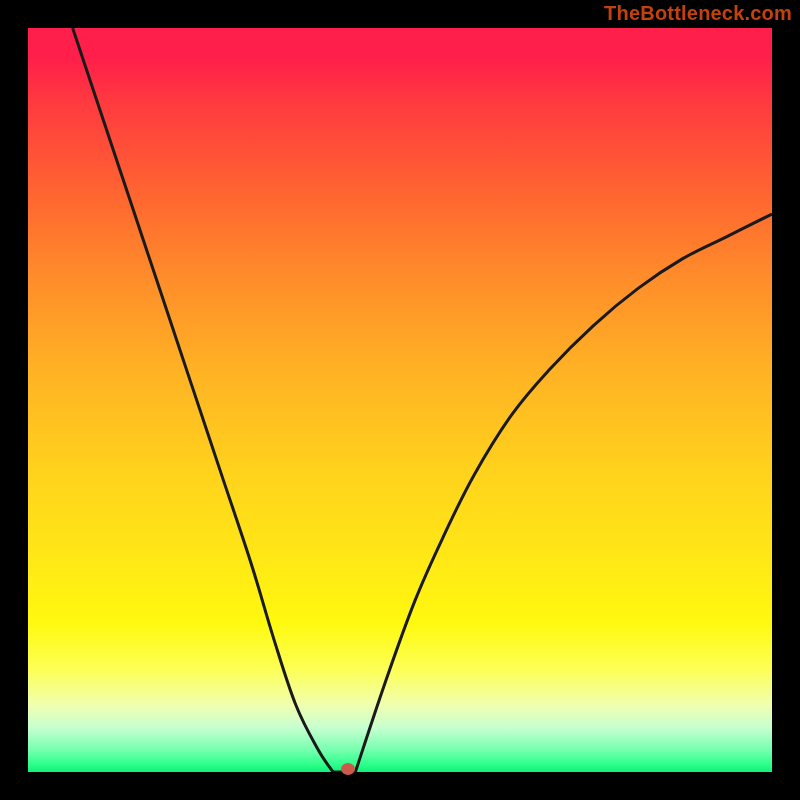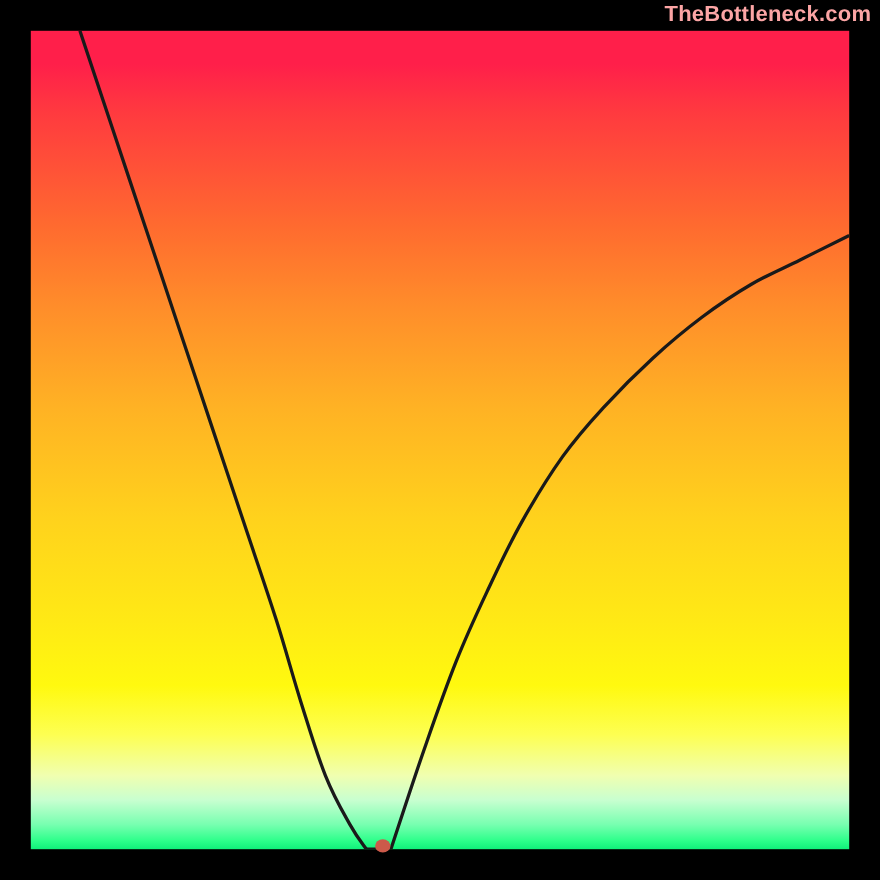--- a/index.html
+++ b/index.html
@@ -13,21 +13,21 @@
   .frame {
     position: relative;
     width: 800px;
     height: 800px;
     background: #000;
   }
   .watermark {
     position: absolute;
     top: 2px;
     right: 8px;
-    color: #fca5a5;
+    color: #c2410c;
     font-size: 20px;
     font-weight: 600;
     letter-spacing: 0.2px;
     z-index: 20;
     user-select: none;
   }
   .plot-outer {
     position: absolute;
     left: 28px;
     top: 28px;

